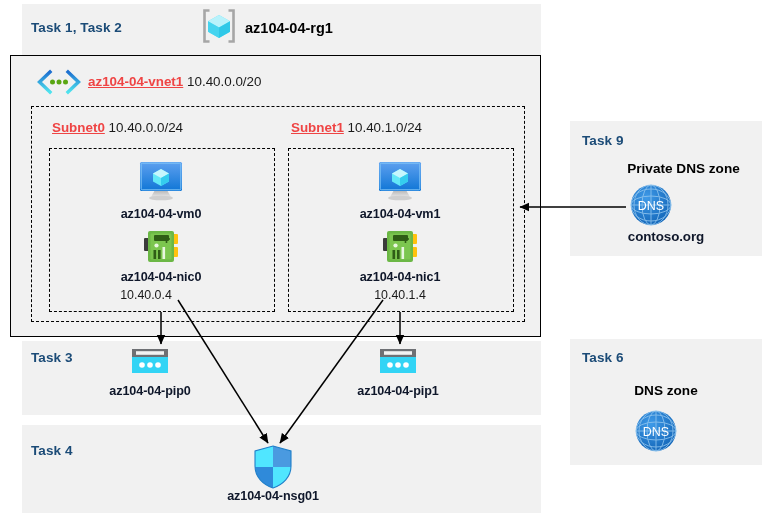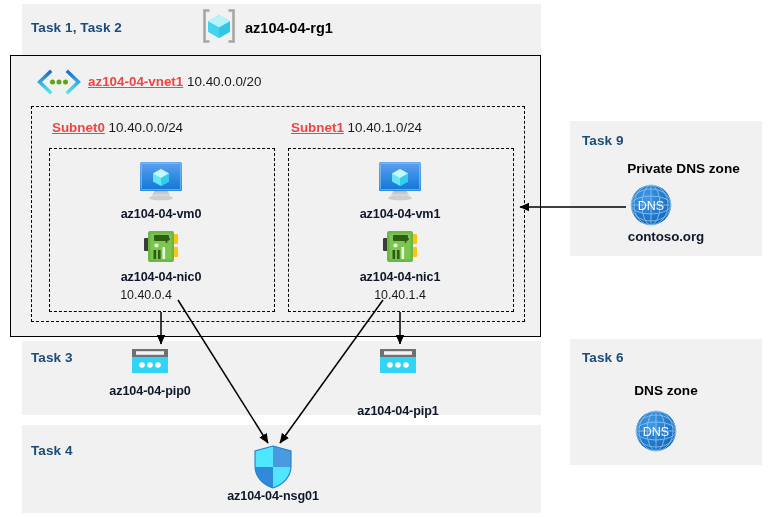--- a/index.html
+++ b/index.html
@@ -258,21 +258,21 @@
   <div class="icon" style="left:378px; top:347px;">
     <svg width="40" height="32" viewBox="0 0 40 32">
       <rect x="2" y="2" width="36" height="8" fill="#6e7074"></rect>
       <rect x="6" y="4.2" width="28" height="3.6" fill="#f2f2f2"></rect>
       <rect x="2" y="10" width="36" height="16" fill="#32d4f5"></rect>
       <circle cx="12" cy="18" r="2.8" fill="#ffffff"></circle>
       <circle cx="20" cy="18" r="2.8" fill="#ffffff"></circle>
       <circle cx="28" cy="18" r="2.8" fill="#ffffff"></circle>
     </svg>
   </div>
-  <div class="node-label" style="left:318px; top:404px; width:160px;">az104-04-pip1</div>
+  <div class="node-label" style="left:318px; top:384px; width:160px;">az104-04-pip1</div>
 
   <div class="panel" style="left:22px; top:425px; width:519px; height:88px;"></div>
   <div class="task-label" style="left:31px; top:443px;">Task 4</div>
 
   <div class="icon" style="left:252px; top:444px;">
     <svg width="42" height="46" viewBox="0 0 42 46">
       <defs>
         <clipPath id="shieldclip">
           <path d="M21 2 L39 7 V22 C39 33 31 40.5 21 44 C11 40.5 3 33 3 22 V7 Z"></path>
         </clipPath>

